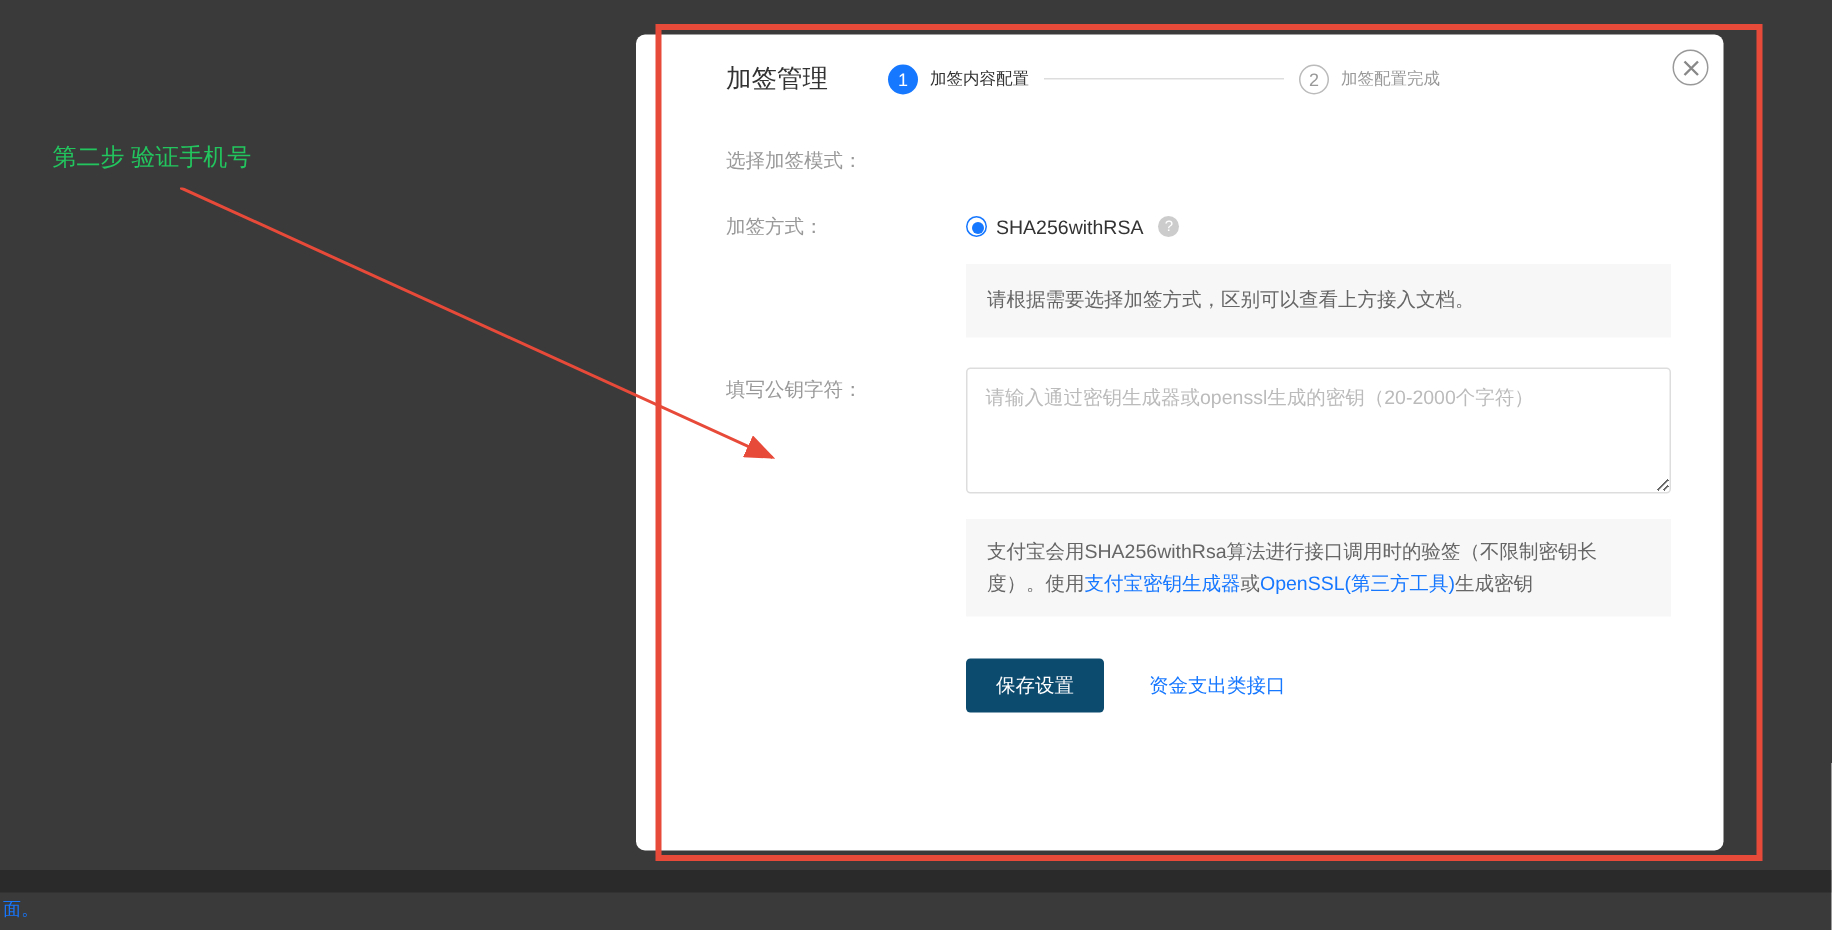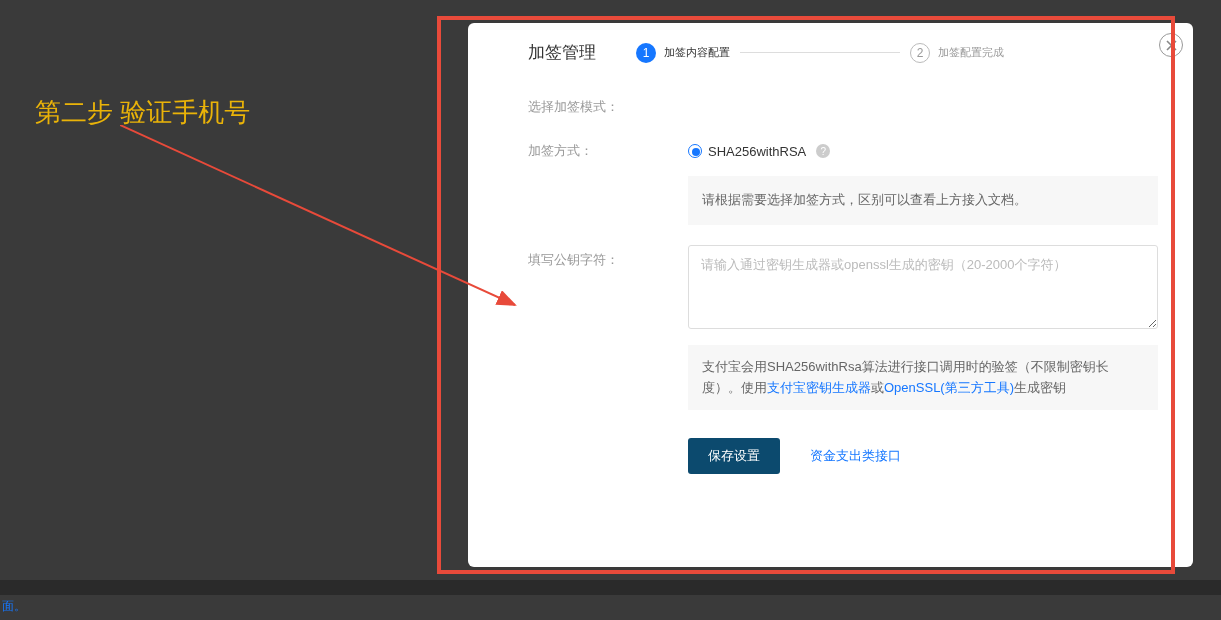--- a/index.html
+++ b/index.html
@@ -8,22 +8,22 @@
       background: #3a3a3a;
       width: 1221px;
       height: 620px;
       position: relative;
       overflow: hidden;
     }
     .annotation-text {
       position: absolute;
       left: 35px;
       top: 95px;
-      color: #eab308;
-      font-size: 26px;
+      color: #22c55e;
+      font-size: 16px;
       z-index: 10;
     }
     .arrow-svg {
       position: absolute;
       left: 120px;
       top: 125px;
       z-index: 10;
       pointer-events: none;
     }
     .red-border {
@@ -31,21 +31,21 @@
       left: 437px;
       top: 16px;
       width: 738px;
       height: 558px;
       border: 4px solid #e84a3a;
       z-index: 11;
       pointer-events: none;
     }
     .modal {
       position: absolute;
-      left: 468px;
+      left: 424px;
       top: 23px;
       width: 725px;
       height: 544px;
       background: #fff;
       border-radius: 6px;
       padding: 0;
       overflow: hidden;
     }
     .close-btn {
       position: absolute;

